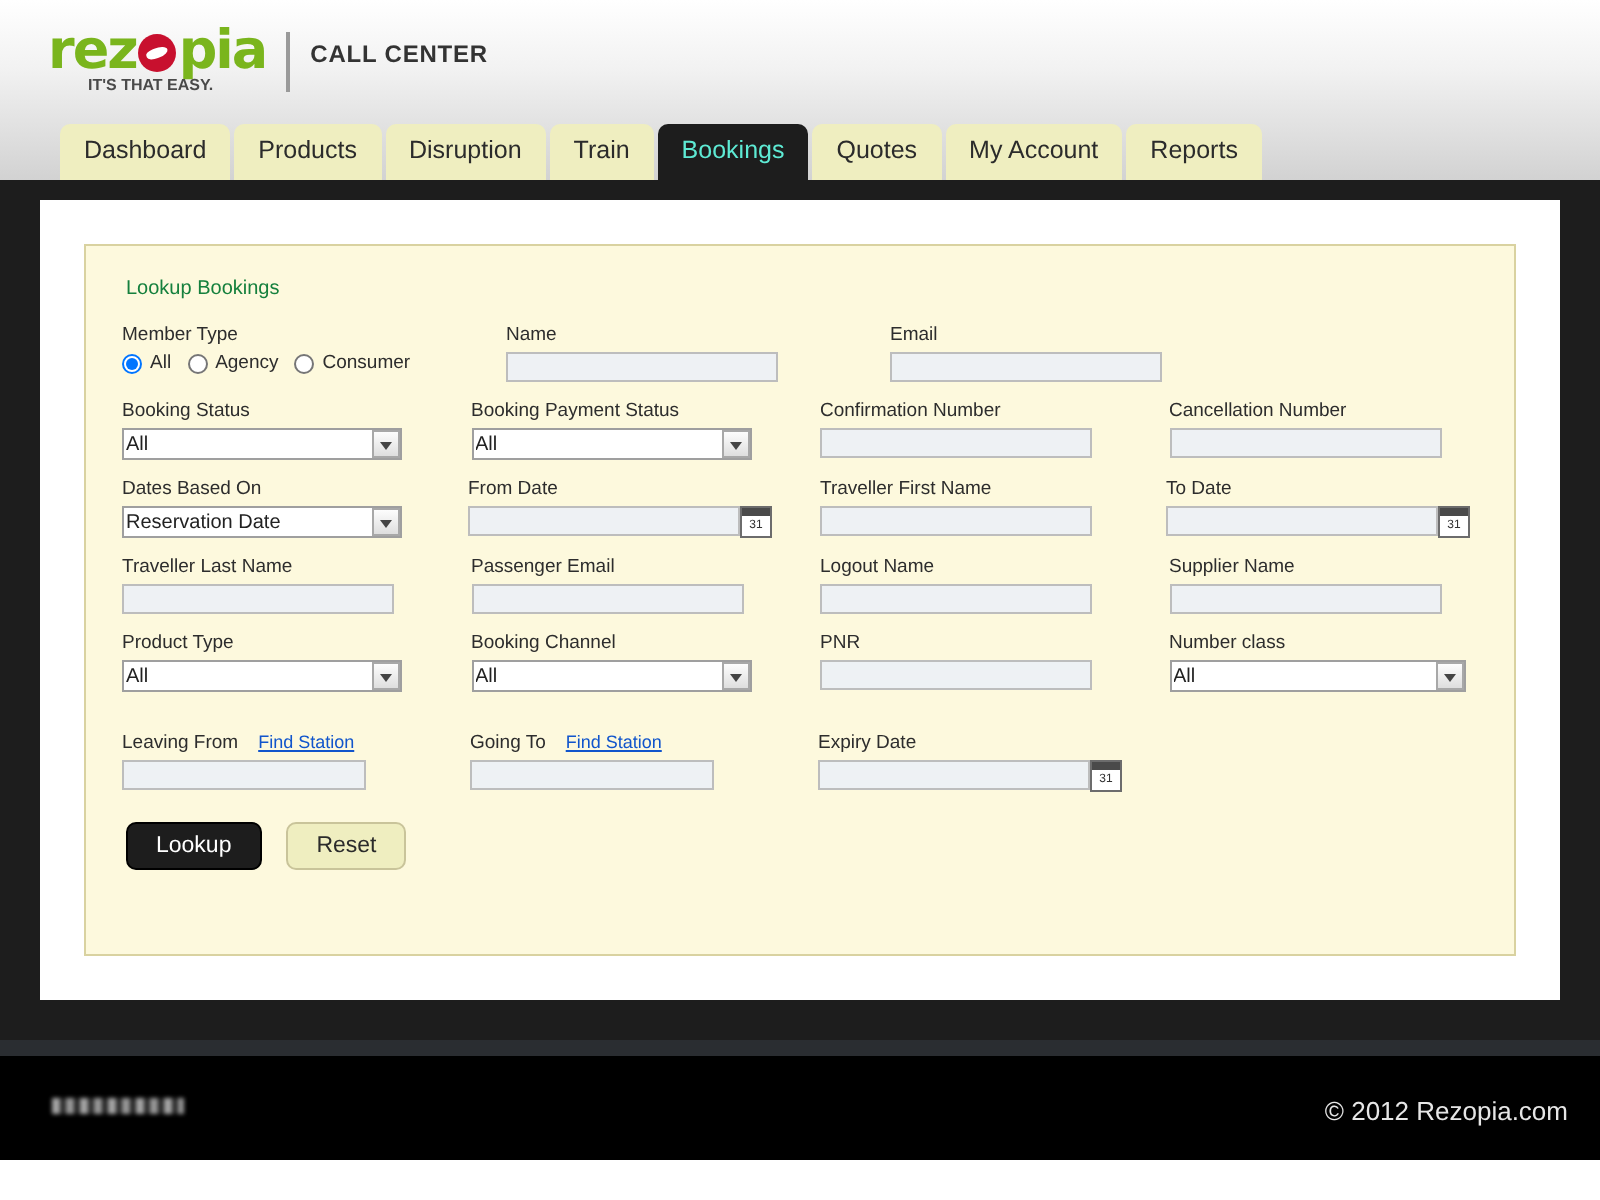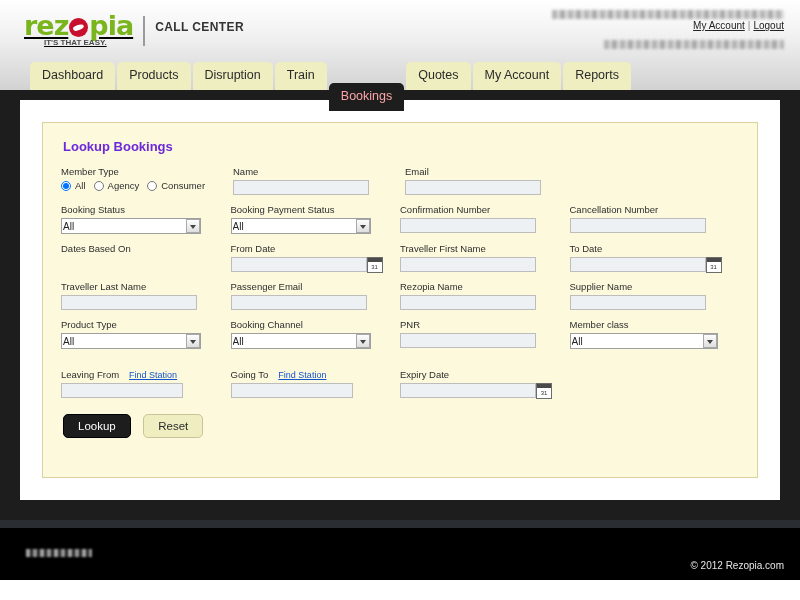--- a/index.html
+++ b/index.html
@@ -16,21 +16,21 @@
     position: relative;
     height: 62px;
     background: linear-gradient(to bottom, #ffffff 0%, #f2f2f2 55%, #e2e2e2 100%);
   }
   .logo-wrap {
     position: absolute;
     left: 24px; top: 13px;
     display: flex;
     align-items: flex-start;
   }
-  .logo-block { position: relative; text-decoration: underline; }
+  .logo-block { position: relative; }
   .logo-text {
     font-size: 27px;
     font-weight: bold;
     letter-spacing: -1px;
     color: #7ab51d;
     line-height: 26px;
     font-family: "DejaVu Sans", sans-serif;
   }
   .logo-o {
     display: inline-block;
@@ -115,22 +115,21 @@
     padding: 0 12px;
     margin-right: 2px;
     font-size: 12.5px;
     color: #2b2b2b;
     background: #efeec0;
     border-radius: 5px 5px 0 0;
     vertical-align: top;
   }
   .tab.active {
     background: #1d1d1d;
-    color: #fca5a5;
-    margin-top: 21px;
+    color: #5eead4;
   }
 
   
   .page {
     background: #1d1d1d;
     height: 430px;
     padding: 10px 20px 0 20px;
   }
   .content-card {
     background: #ffffff;
@@ -138,30 +137,31 @@
     padding: 22px 22px 0 22px;
   }
   .panel {
     background: #fdf9dd;
     border: 1px solid #d9d2a0;
     height: 356px;
     padding: 14px 18px 0 18px;
     position: relative;
   }
   .panel-title {
-    color: #6d28d9;
-    font-size: 13px;
-    font-weight: bold;
+    color: #15803d;
+    font-size: 10px;
+    font-weight: normal;
     margin: 2px 0 12px 2px;
   }
 
   
   .row {
     display: flex;
     margin-bottom: 9px;
+    gap: 20px;
   }
   .cell { width: 168px; margin-right: 4px; }
   .label {
     font-size: 9.5px;
     color: #2d2d2d;
     margin-bottom: 3px;
     display: block;
     white-space: nowrap;
   }
   .label .findlink {
@@ -277,22 +277,22 @@
 
   
   .footer-gap { height: 8px; background: #2a2d31; }
   .footer {
     height: 52px;
     background: #000000;
     position: relative;
   }
   .footer-copy {
     position: absolute;
-    right: 16px; top: 32px;
-    font-size: 10px;
+    right: 16px; top: 20px;
+    font-size: 13px;
     color: #e6e6e6;
   }
   .footer-blur {
     position: absolute;
     left: 26px; top: 21px;
     width: 66px; height: 8px;
     background: repeating-linear-gradient(90deg,
         #cfcfcf 0px, #cfcfcf 4px, #333 4px, #333 7px,
         #bdbdbd 7px, #bdbdbd 11px, #2a2a2a 11px, #2a2a2a 14px);
     filter: blur(1.1px);
@@ -305,27 +305,20 @@
 <div class="header">
   <div class="logo-wrap">
     <div class="logo-block">
       <div class="logo-text"><span>rez</span><span class="logo-o"></span><span>pia</span></div>
       <div class="logo-tag">IT'S THAT EASY.</div>
     </div>
     <div class="logo-sep"></div>
     <div class="logo-sub">CALL CENTER</div>
   </div>
 
-  <div class="header-right">
-    <div class="blur-line blur-1"></div>
-    <div class="acct-row">
-      <a href="#">My Account</a><span class="acct-sep">|</span><a href="#">Logout</a>
-    </div>
-    <div class="blur-line blur-2"></div>
-  </div>
 </div>
 
 <div class="tabbar">
   <div class="tab">Dashboard</div><div class="tab">Products</div><div class="tab">Disruption</div><div class="tab">Train</div><div class="tab active">Bookings</div><div class="tab">Quotes</div><div class="tab">My Account</div><div class="tab">Reports</div>
 </div>
 
 <div class="page">
   <div class="content-card">
     <div class="panel">
 
@@ -378,20 +371,26 @@
         </div>
         <div class="cell">
           <span class="label">Cancellation Number</span>
           <input class="txt" type="text" value="" style="">
         </div>
       </div>
 
       <div class="row">
         <div class="cell">
           <span class="label">Dates Based On</span>
+          <div class="selwrap">
+            <select class="sel">
+              <option>Reservation Date</option>
+            </select>
+            <span class="arrow"></span>
+          </div>
         </div>
         <div class="cell">
           <span class="label">From Date</span>
           <div class="datewrap">
             <input class="txt" type="text" value="" style="">
             <span class="cal-icon"></span>
           </div>
         </div>
         <div class="cell">
           <span class="label">Traveller First Name</span>
@@ -409,21 +408,21 @@
       <div class="row">
         <div class="cell">
           <span class="label">Traveller Last Name</span>
           <input class="txt" type="text" value="" style="">
         </div>
         <div class="cell">
           <span class="label">Passenger Email</span>
           <input class="txt" type="text" value="" style="">
         </div>
         <div class="cell">
-          <span class="label">Rezopia Name</span>
+          <span class="label">Logout Name</span>
           <input class="txt" type="text" value="" style="">
         </div>
         <div class="cell">
           <span class="label">Supplier Name</span>
           <input class="txt" type="text" value="" style="">
         </div>
       </div>
 
       <div class="row">
         <div class="cell">
@@ -442,21 +441,21 @@
               <option>All</option>
             </select>
             <span class="arrow"></span>
           </div>
         </div>
         <div class="cell">
           <span class="label">PNR</span>
           <input class="txt" type="text" value="" style="">
         </div>
         <div class="cell">
-          <span class="label">Member class</span>
+          <span class="label">Number class</span>
           <div class="selwrap wide">
             <select class="sel wide">
               <option>All</option>
             </select>
             <span class="arrow"></span>
           </div>
         </div>
       </div>
 
       <div class="row" style="margin-top:20px;">

